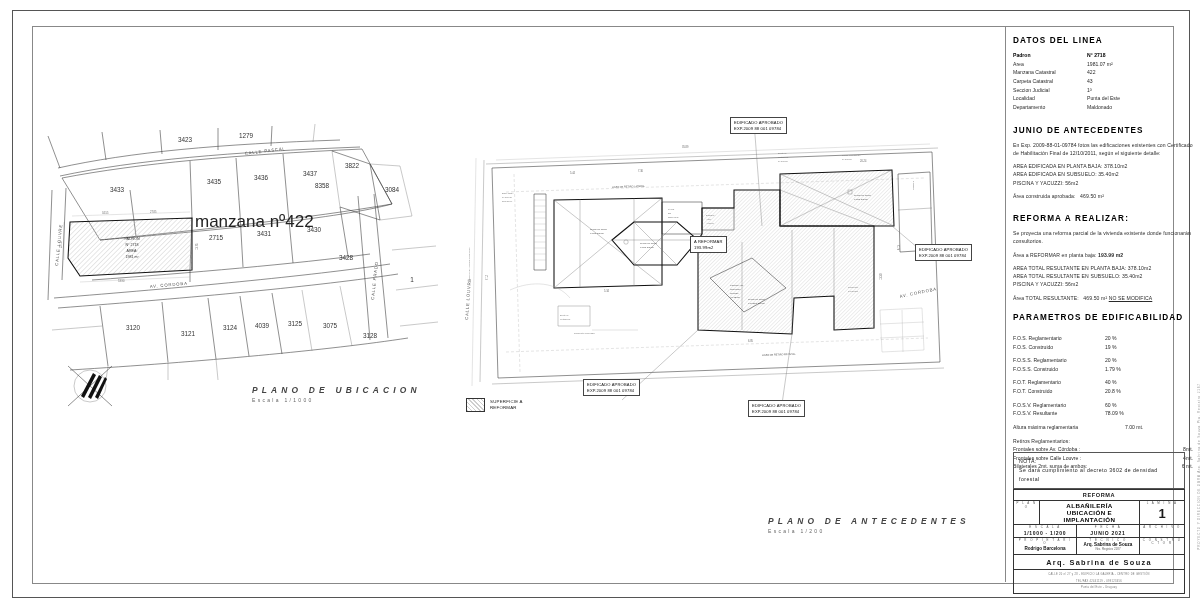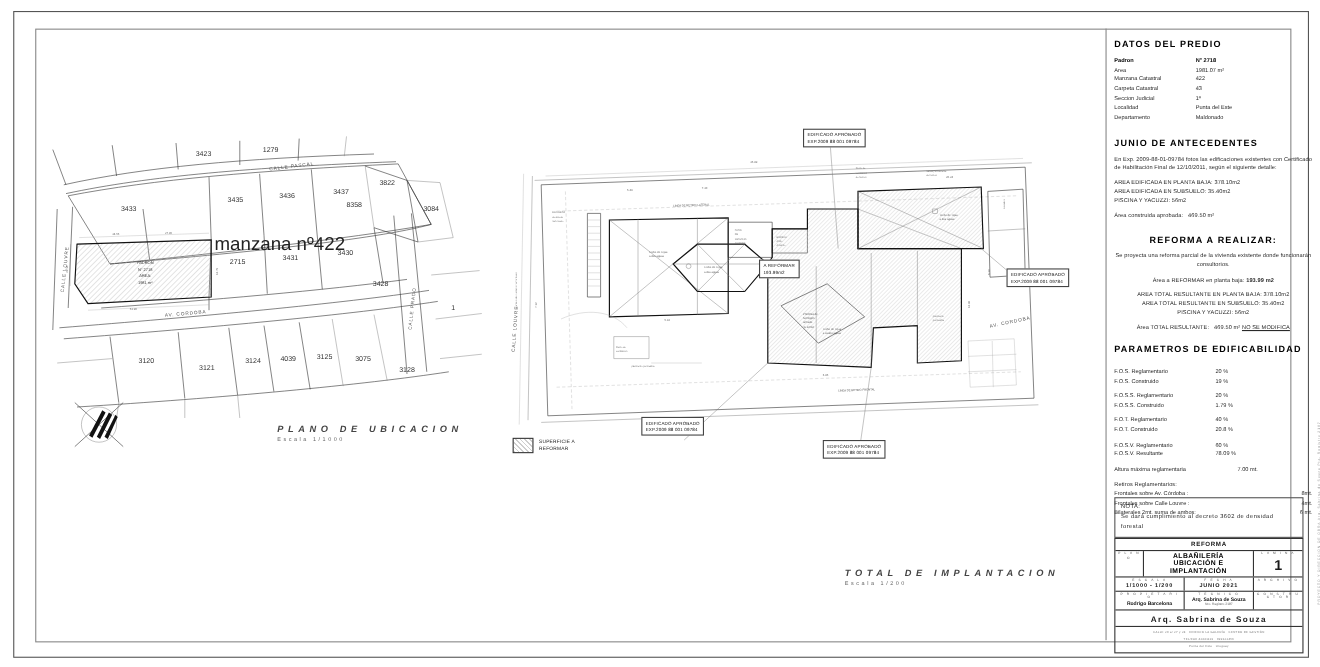--- a/index.html
+++ b/index.html
@@ -360,28 +360,28 @@
 
   <div class="legend">
     <div class="sw"></div>
     <div class="lt">
       <div>SUPERFICIE A</div>
       <div>REFORMAR</div>
     </div>
   </div>
 
   <div class="cap" style="left:768px;top:516px;">
-    <div class="t">TOTAL DE IMPLANTACION</div>
+    <div class="t">PLANO DE ANTECEDENTES</div>
     <div class="s">Escala 1/200</div>
   </div>
 
   <div class="infocol">
 
     <div class="block">
-      <div class="sec-title sp">DATOS DEL PREDIO</div>
+      <div class="sec-title sp">DATOS DEL LINEA</div>
       <div class="kv head">
         <div class="k">Padron</div>
         <div class="v">N° 2718</div>
       </div>
       <div class="kv">
         <div class="k">Area</div>
         <div class="v">1981.07 m²</div>
       </div>
       <div class="kv">
         <div class="k">Manzana Catastral</div>
@@ -412,21 +412,21 @@
       <div class="body-txt">AREA EDIFICADA EN PLANTA BAJA: 378.10m2</div>
       <div class="body-txt">AREA EDIFICADA EN SUBSUELO: 35.40m2</div>
       <div class="body-txt">PISCINA Y YACUZZI: 56m2</div>
       <div class="gap"></div>
       <div class="body-txt">
         <span>Área construida aprobada:</span>
         &nbsp;&nbsp;<span>469.50 m²</span>
       </div>
     </div>
 
-    <div class="block" style="margin-top:14px;text-align:center;">
+    <div class="block" style="margin-top:14px;">
       <div class="sec-title sp">REFORMA A REALIZAR:</div>
       <div class="body-txt" style="margin-top:5px;">Se proyecta una reforma parcial de la vivienda existente donde funcionarán consultorios.</div>
       <div class="gap"></div>
       <div class="body-txt">
         <span>Área a REFORMAR en planta baja:</span>
         <span class="b">193.99 m2</span>
       </div>
       <div class="gap"></div>
       <div class="body-txt">AREA TOTAL RESULTANTE EN PLANTA BAJA: 378.10m2</div>
       <div class="body-txt">AREA TOTAL RESULTANTE EN SUBSUELO: 35.40m2</div>

